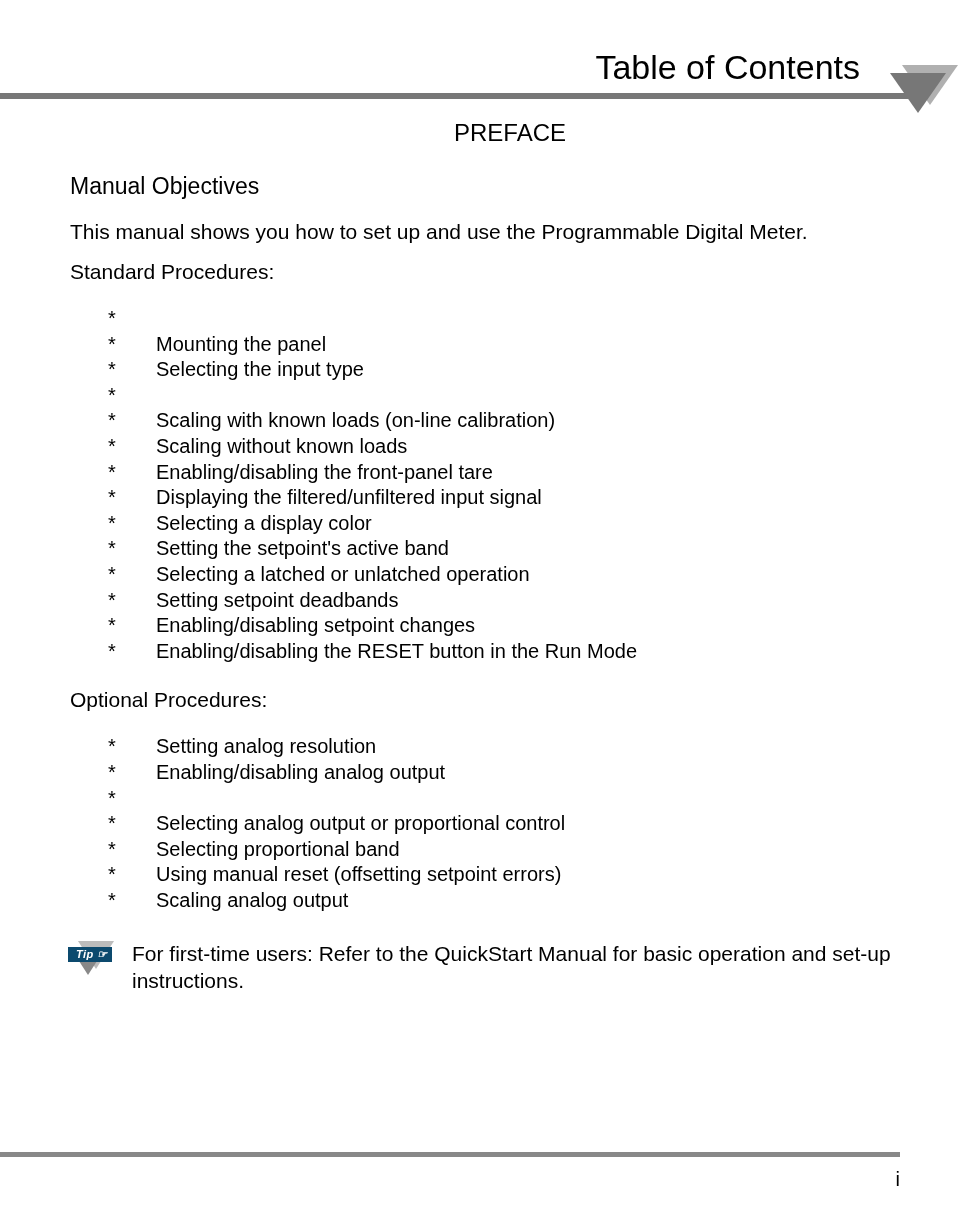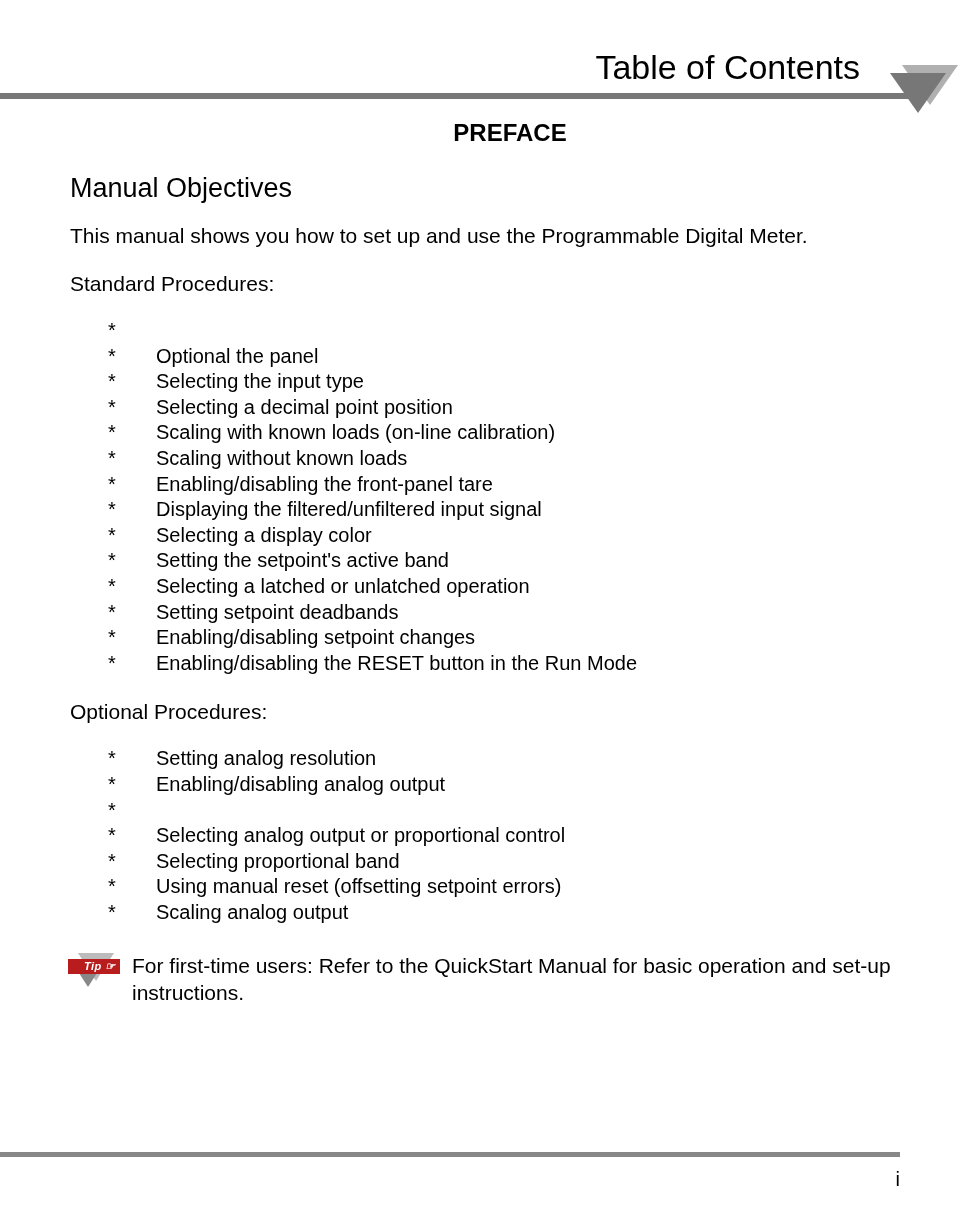--- a/index.html
+++ b/index.html
@@ -46,31 +46,31 @@
     position: absolute;
     left: 0; top: 8px;
     width: 0; height: 0;
     border-left: 28px solid transparent;
     border-right: 28px solid transparent;
     border-top: 40px solid #777;
   }
   .preface {
     text-align: center;
     font-size: 24px;
-    font-weight: bold;
+    font-weight: normal;
     margin: 20px 0 26px 0;
     padding-left: 50px;
   }
   .sect-head {
-    font-size: 27px;
+    font-size: 23px;
     margin: 0 0 20px 0;
   }
   .intro {
     font-size: 21px;
-    margin-bottom: 24px;
+    margin-bottom: 16px;
   }
   .subhead {
     font-size: 21px;
     margin-bottom: 22px;
   }
   ul.star {
     list-style: none;
     padding-left: 38px;
     margin-bottom: 24px;
   }
@@ -106,26 +106,26 @@
     position: absolute;
     left: 0; top: 6px;
     width: 0; height: 0;
     border-left: 18px solid transparent;
     border-right: 18px solid transparent;
     border-top: 28px solid #888;
   }
   .tip-label {
     position: absolute;
     left: -2px; top: 6px;
-    background: #b91c1c;
+    background: #0c4a6e;
     color: #fff;
     font-size: 11px;
     font-style: italic;
     font-weight: bold;
-    padding: 1px 4px 1px 16px;
+    padding: 1px 4px 1px 8px;
     letter-spacing: 0.5px;
   }
   .tip-text {
     font-size: 21px;
     line-height: 1.25;
   }
   .footer-rule {
     position: absolute;
     left: 0;
     bottom: 56px;
@@ -158,29 +158,28 @@
 <div class="intro">This manual shows you how to set up and use the Programmable Digital Meter.</div>
 
 <div class="subhead">Standard Procedures:</div>
 
 <ul class="star" id="standard-list">
     <li>
       <span class="ast">*</span>
     </li>
     <li>
       <span class="ast">*</span>
-      <span>Optional the panel</span>
+      <span>Mounting the panel</span>
     </li>
     <li>
       <span class="ast">*</span>
       <span>Selecting the input type</span>
     </li>
     <li>
       <span class="ast">*</span>
-      <span>Selecting a decimal point position</span>
     </li>
     <li>
       <span class="ast">*</span>
       <span>Scaling with known loads (on-line calibration)</span>
     </li>
     <li>
       <span class="ast">*</span>
       <span>Scaling without known loads</span>
     </li>
     <li>

